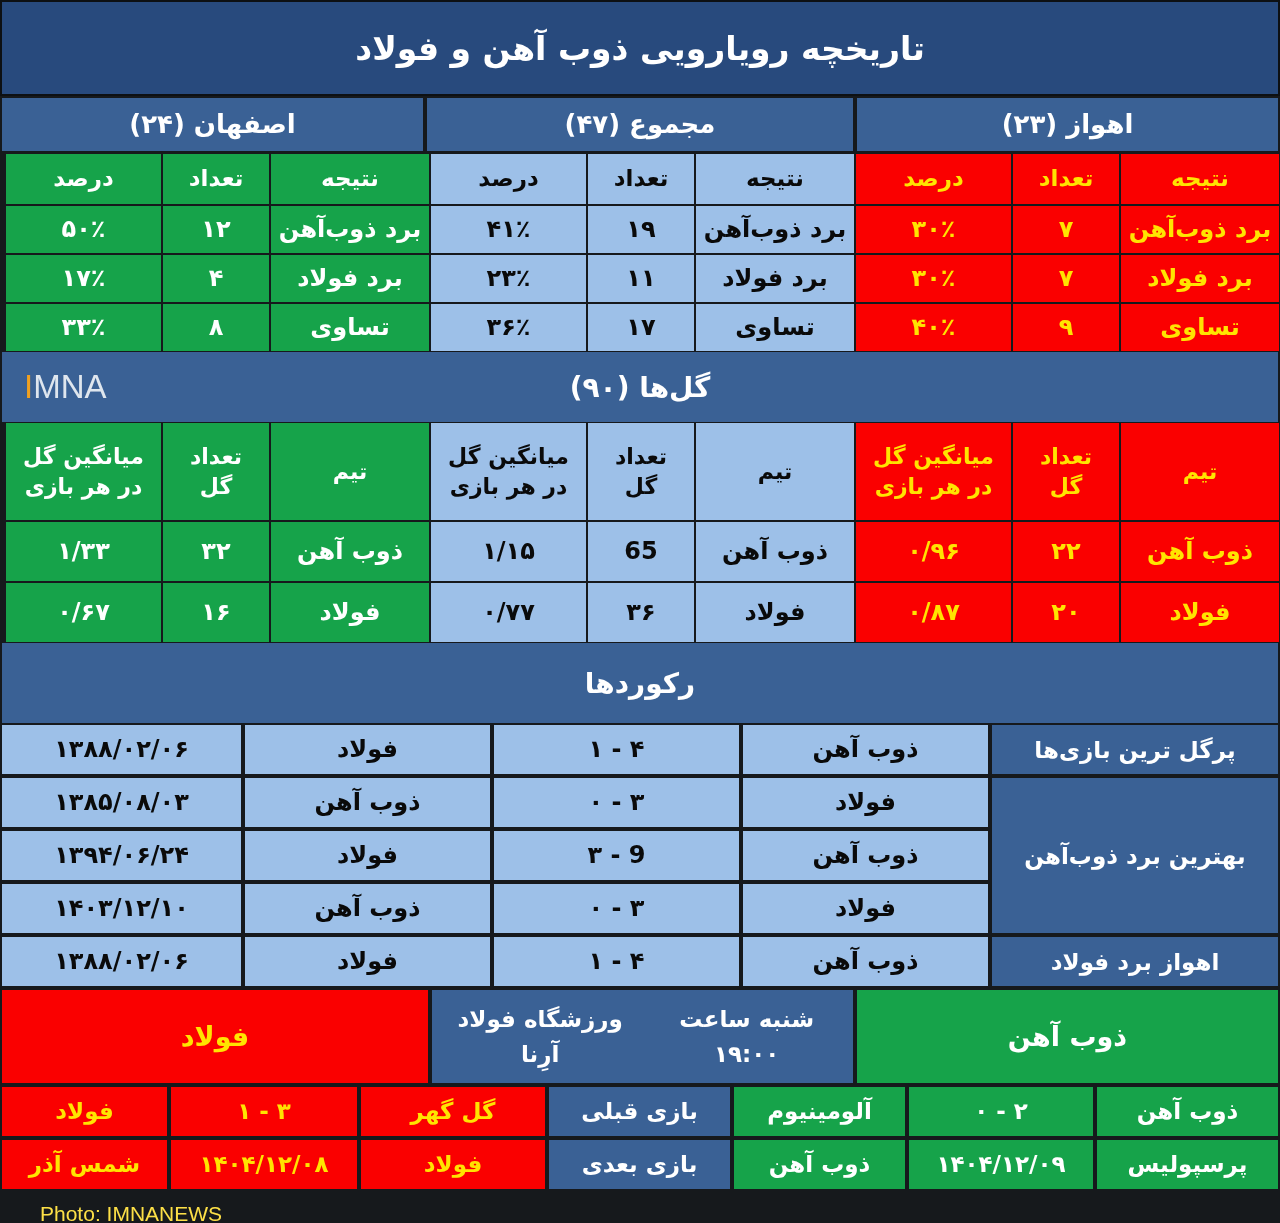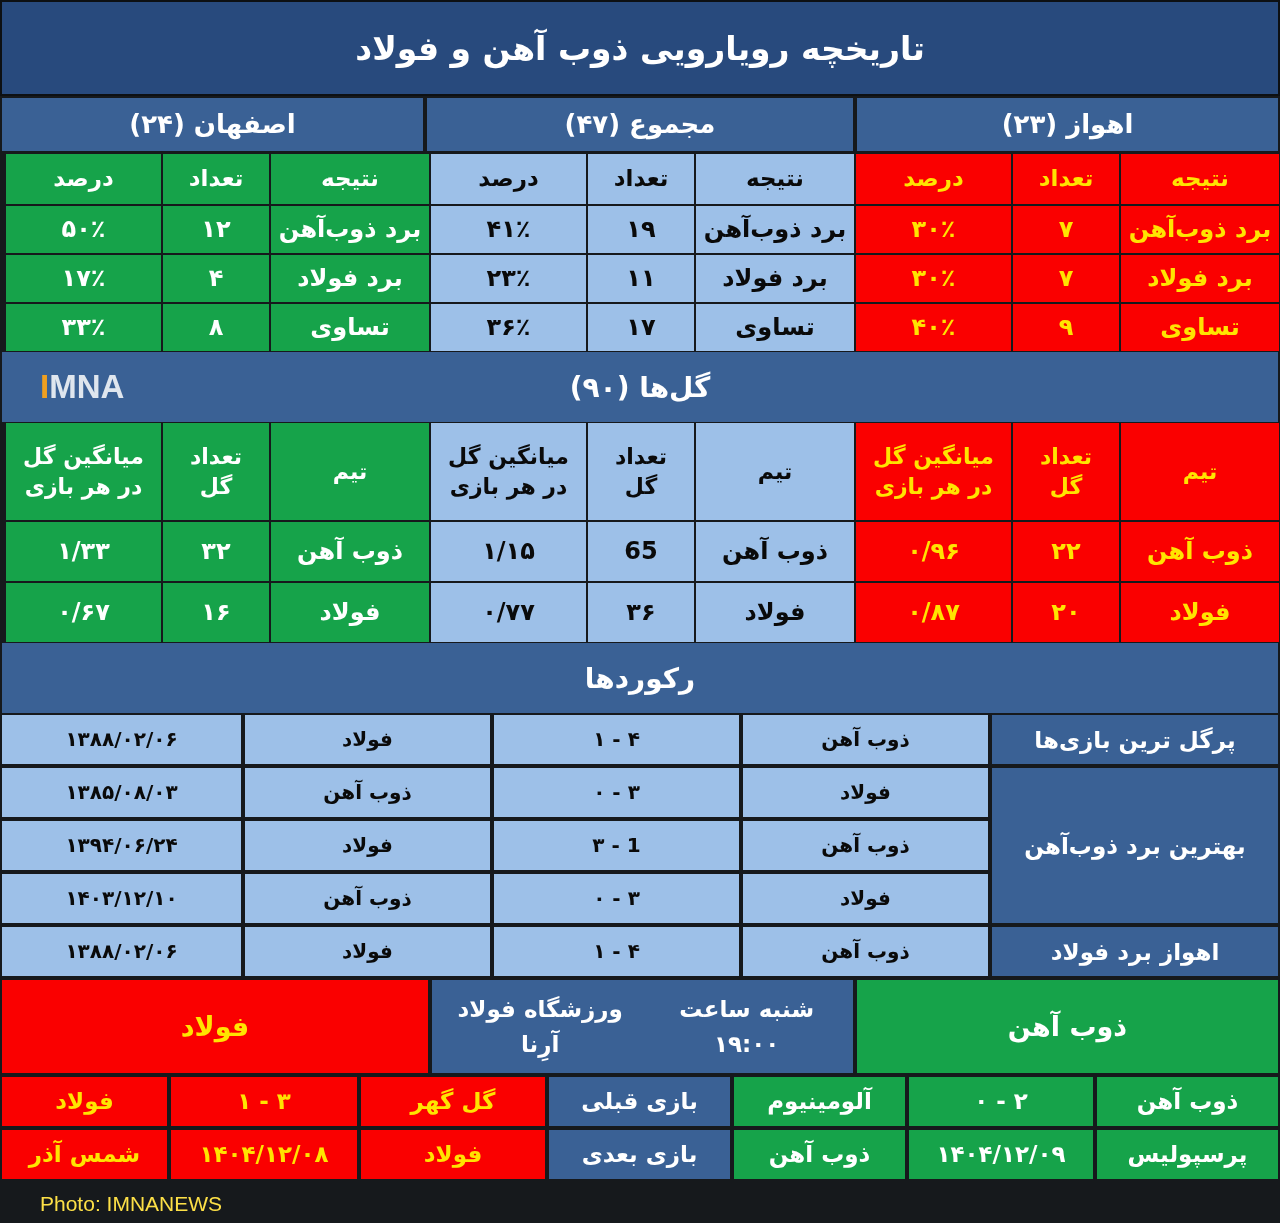--- a/index.html
+++ b/index.html
@@ -60,55 +60,55 @@
 
   
   #goals-head{ height:70px;width:1280px;box-sizing:border-box;position:relative;
     border-left:2px solid #16191c;border-right:2px solid #16191c;}
   #goals-head .ghead-txt{
     position:absolute;left:0;right:0;top:0;bottom:0;
     display:flex;align-items:center;justify-content:center;
     font-size:28px;font-weight:700;
   }
   #imna-logo{
-    position:absolute;right:auto;left:38px;top:50%;transform:translateY(-50%);
+    position:absolute;right:auto;left:22px;top:50%;transform:translateY(-50%);
     font-family:"Liberation Sans",sans-serif;
-    font-size:33px;font-weight:700;letter-spacing:0px;direction:ltr;
+    font-size:33px;font-weight:400;letter-spacing:0px;direction:ltr;
   }
   #imna-logo .bar{ color:#f0a020; }
   #imna-logo .rest{ color:#dfe6ee; }
 
   
   .goal-row{ height:61px; }
   .goal-row.head{ height:99px; }
   .col-team { width:160px; }
   .col-gcnt { width:108px; }
   .col-gavg { width:157px; }
   .goal-row .cell{ font-size:24px; }
   .goal-row.head .cell{ font-size:22px; line-height:1.32; }
 
   
-  #rec-head{ height:70px;width:1280px;box-sizing:border-box;
+  #rec-head{ height:80px;width:1280px;box-sizing:border-box;
     display:flex;align-items:center;justify-content:center;
     border-left:2px solid #16191c;border-right:2px solid #16191c;}
   #rec-head .rh{ font-size:28px;font-weight:700; }
 
   .rec-block{ display:flex;width:1280px;box-sizing:border-box; }
   .rec-label{
     width:290px;box-sizing:border-box;
     display:flex;align-items:center;justify-content:center;
     border:2px solid #16191c;font-size:23px;font-weight:700;text-align:center;
   }
   .rec-lines{ flex:1;display:flex;flex-direction:column; }
   .rec-line{ display:flex;height:53px; }
   .rec-away { width:249px; }
   .rec-score{ width:249px; }
   .rec-home { width:249px; }
   .rec-date { width:243px; }
-  .rec-line .cell{ font-size:20px;border:2px solid #16191c; }
+  .rec-line .cell{ font-size:24px;border:2px solid #16191c; }
 
   
   .fixture{ height:97px; }
   .fx-home{ width:425px; }
   .fx-mid { width:425px; }
   .fx-away{ width:430px; }
   .fixture .cell{ font-size:27px;border:2px solid #16191c; }
   .fx-mid .ln{ font-size:23px;line-height:1.5; }
 
   
@@ -276,21 +276,21 @@
     <div class="rec-label c-steel t-white">بهترین برد ذوب‌آهن</div>
     <div class="rec-lines">
       <div class="rec-line">
         <div class="cell c-lblue t-dark rec-away">فولاد</div>
         <div class="cell c-lblue t-dark rec-score">۳ - ۰</div>
         <div class="cell c-lblue t-dark rec-home">ذوب آهن</div>
         <div class="cell c-lblue t-dark rec-date">۱۳۸۵/۰۸/۰۳</div>
       </div>
       <div class="rec-line">
         <div class="cell c-lblue t-dark rec-away">ذوب آهن</div>
-        <div class="cell c-lblue t-dark rec-score">1 - ۳</div>
+        <div class="cell c-lblue t-dark rec-score">9 - ۳</div>
         <div class="cell c-lblue t-dark rec-home">فولاد</div>
         <div class="cell c-lblue t-dark rec-date">۱۳۹۴/۰۶/۲۴</div>
       </div>
       <div class="rec-line">
         <div class="cell c-lblue t-dark rec-away">فولاد</div>
         <div class="cell c-lblue t-dark rec-score">۳ - ۰</div>
         <div class="cell c-lblue t-dark rec-home">ذوب آهن</div>
         <div class="cell c-lblue t-dark rec-date">۱۴۰۳/۱۲/۱۰</div>
       </div>
     </div>

